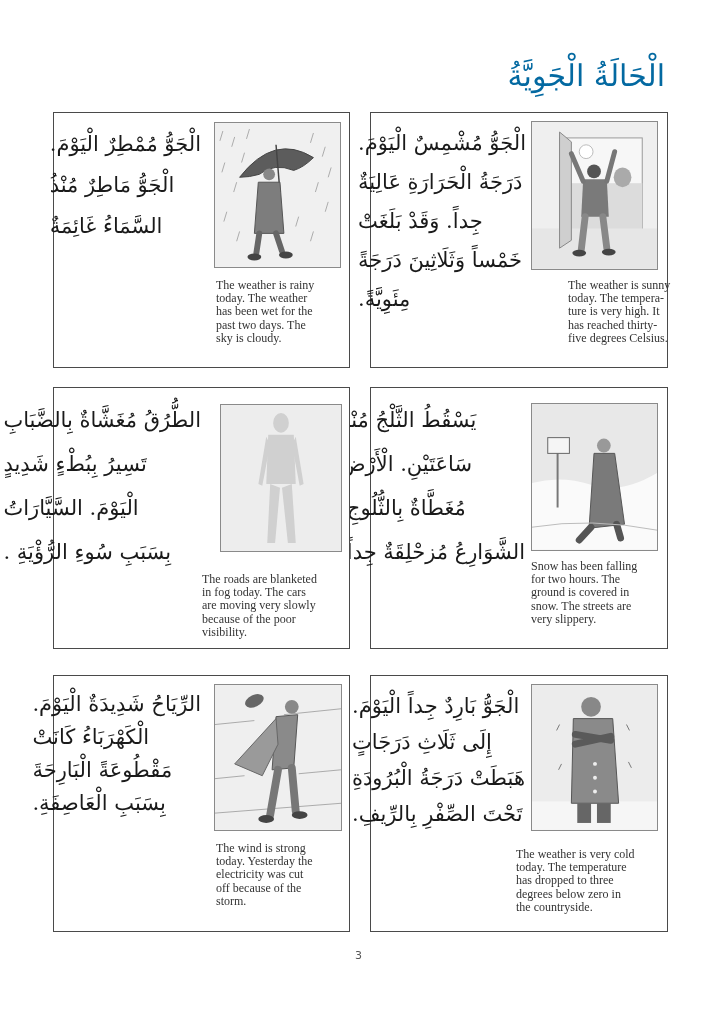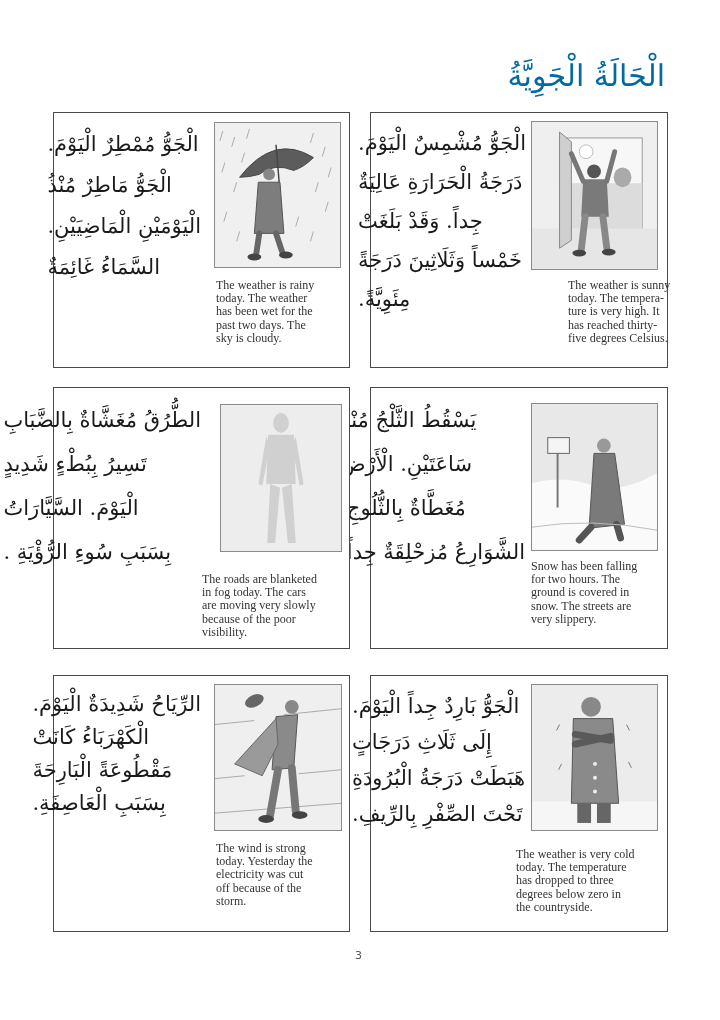--- a/index.html
+++ b/index.html
@@ -57,21 +57,20 @@
   <div>today. The tempera-</div>
   <div>ture is very high. It</div>
   <div>has reached thirty-</div>
   <div>five degrees Celsius.</div>
 </div>
 
 <div class="card" style="left:53px;top:112px;width:297px;height:256px;"></div>
 <div class="arabic" style="right:519px;top:124px;--lh:41px;">
   <div>الْجَوُّ مُمْطِرٌ الْيَوْمَ.</div>
   <div>الْجَوُّ مَاطِرٌ مُنْذُ</div>
-  <div>الْيَوْمَيْنِ الْمَاضِيَيْنِ.</div>
   <div>السَّمَاءُ غَائِمَةٌ</div>
 </div>
 <div class="pic" style="left:214px;top:122px;width:127px;height:146px;">
   <svg viewBox="0 0 127 146">
     <rect width="127" height="146" fill="#f0f0f0"></rect>
     <g stroke="#aaa" stroke-width="1">
       <path d="M8 8 l-3 10 M20 14 l-3 10 M35 6 l-3 10 M100 10 l-3 10 M112 24 l-3 10 M10 40 l-3 10 M22 60 l-3 10 M105 60 l-3 10 M115 80 l-3 10 M12 90 l-3 10 M25 110 l-3 10 M100 110 l-3 10 M85 95 l-3 10 M30 30 l-3 10 M118 45 l-3 10"></path>
     </g>
     <path d="M25 55 Q60 10 100 35 Q90 45 80 48 Q60 40 45 52 Q35 55 25 55 Z" fill="#5c5c5c" stroke="#444"></path>
     <line x1="62" y1="22" x2="66" y2="70" stroke="#444" stroke-width="1.5"></line>

